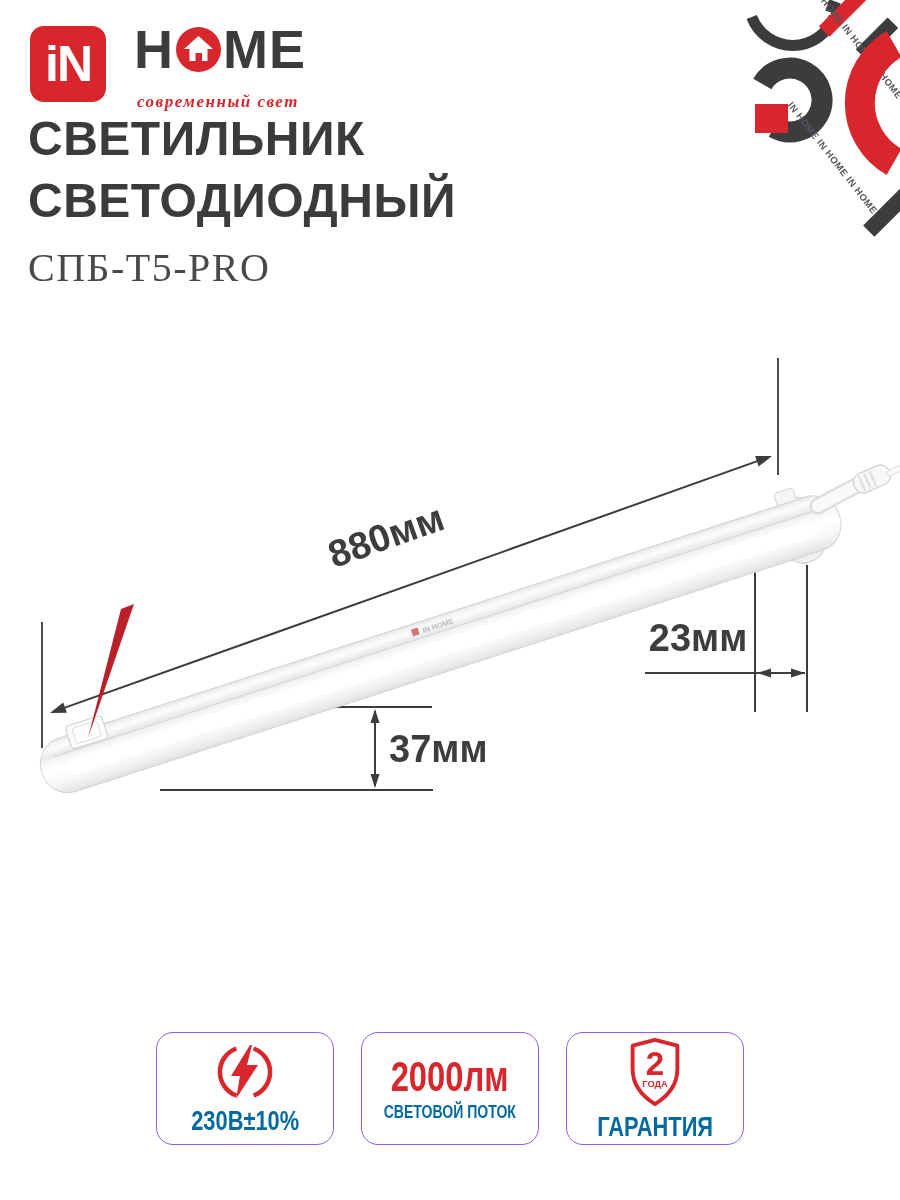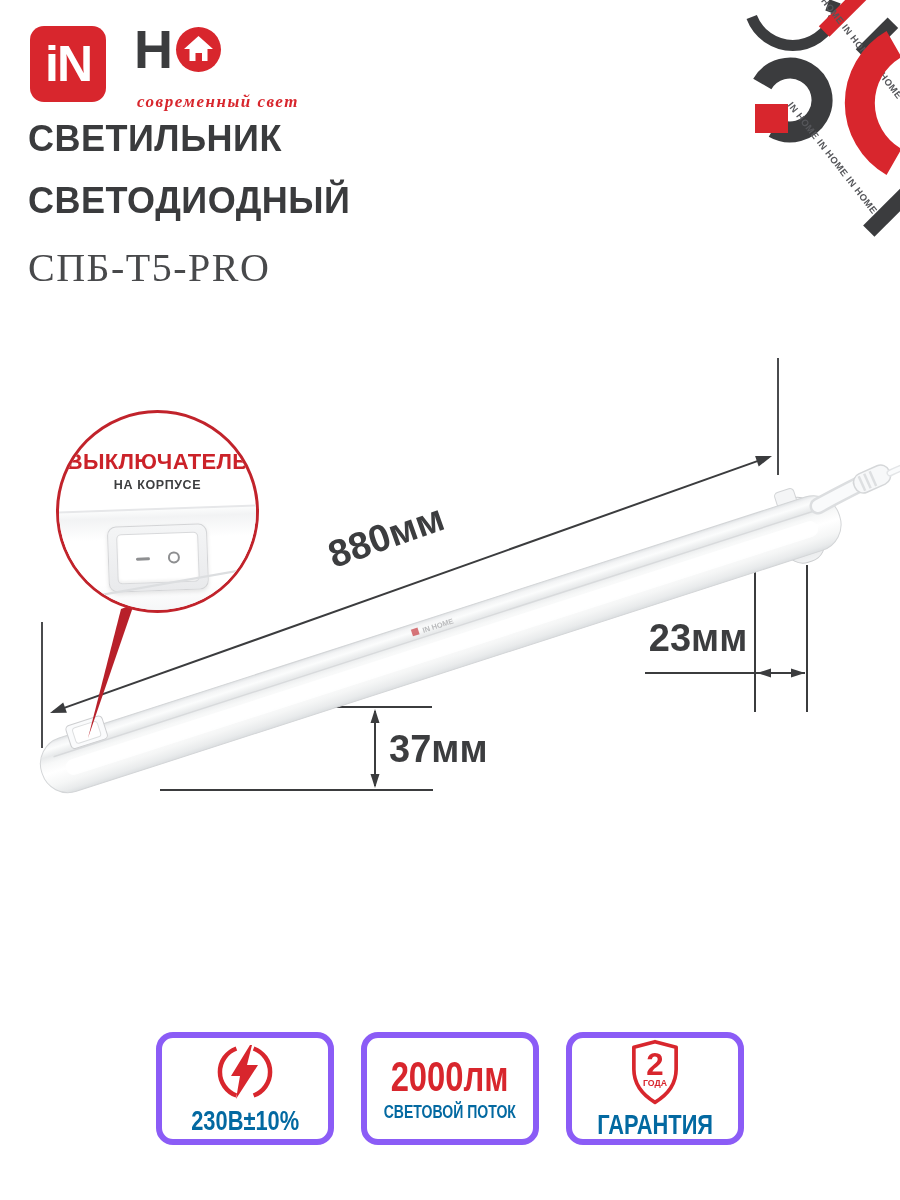--- a/index.html
+++ b/index.html
@@ -15,21 +15,21 @@
   .logo-square span{font-size:50px;font-weight:800;color:#fff;letter-spacing:-2px;text-align:center;}
   .logo-home{position:absolute;left:134px;top:20px;height:58px;display:flex;align-items:center;}
   .logo-home .ltr{font-size:54px;font-weight:700;color:#3b3c3e;letter-spacing:1px;line-height:58px;}
   .logo-o{width:45px;height:45px;border-radius:50%;background:#d8262d;margin:0 2px;display:flex;align-items:center;justify-content:center;}
   .logo-tagline{
     position:absolute;left:137px;top:74px;width:170px;white-space:nowrap;
     font-family:"Liberation Serif","DejaVu Serif",serif;font-style:italic;
     font-size:17px;font-weight:700;color:#d8262d;letter-spacing:1.5px;margin-top:18px;
   }
   
-  .title{position:absolute;left:28px;top:108px;font-size:36px;font-weight:800;line-height:62px;letter-spacing:.5px;color:#3a3b3d;}
+  .title{position:absolute;left:28px;top:108px;font-size:48px;font-weight:800;line-height:62px;letter-spacing:.5px;color:#3a3b3d;}
   .model{position:absolute;left:28px;top:244px;font-size:40px;font-weight:400;letter-spacing:1.5px;color:#48494b;font-family:Liberation Serif, serif;}
   
   .decor{position:absolute;right:0;top:0;width:200px;height:250px;overflow:hidden;}
   
   .illustration{position:absolute;left:0;top:340px;width:900px;height:560px;}
   
   .callout{
     position:absolute;left:56px;top:410px;width:203px;height:203px;box-sizing:border-box;
     background:#fff;border:3px solid #c1232b;border-radius:50%;overflow:hidden;z-index:5;text-align:center;
   }
@@ -49,21 +49,21 @@
     position:absolute;left:8px;top:7px;right:8px;bottom:7px;background:#ffffff;
     border:1px solid #d8d9db;border-radius:5px;display:flex;align-items:center;justify-content:space-evenly;
     box-shadow:inset 0 -2px 3px rgba(0,0,0,.06);
   }
   .mark-dash{width:14px;height:3px;background:#8e8f91;border-radius:2px;}
   .mark-ring{width:12px;height:12px;border:2.5px solid #8e8f91;border-radius:50%;box-sizing:border-box;}
   .co-edge{position:absolute;left:-10px;right:-10px;bottom:24px;height:2px;background:#dcdee0;transform:rotate(-10deg);}
   
   .badges{position:absolute;left:0;top:1032px;width:900px;display:flex;justify-content:center;gap:27px;}
   .badge{
-    width:178px;height:113px;box-sizing:border-box;border:6px solid #8b5cf6;border-radius:17px;
+    width:178px;height:113px;box-sizing:border-box;border:1px solid #8b5cf6;border-radius:17px;
     background:#fff;display:flex;flex-direction:column;align-items:center;justify-content:center;
   }
   .cond{display:inline-block;transform:scaleX(.78);transform-origin:center;white-space:nowrap;}
   .badge-label{font-size:28px;font-weight:700;color:#0369a1;margin-top:5px;line-height:1;}
   .badge-value{font-size:42px;font-weight:800;color:#d8262d;line-height:1;}
   .badge-label-sm{font-size:18px;}
 </style>
 </head>
 <body>
 
@@ -73,20 +73,21 @@
     <span>iN</span>
   </div>
   <div class="logo-home">
     <span class="ltr">H</span>
     <span class="logo-o">
       <svg width="45" height="45" viewBox="0 0 45 45">
         <path d="M22.5 9 L37 22 H31.5 V34 H13.5 V22 H8 Z" fill="#ffffff"></path>
         <rect x="19.5" y="26" width="6.5" height="8" fill="#d8262d"></rect>
       </svg>
     </span>
+    <span class="ltr">ME</span>
   </div>
   <div class="logo-tagline">современный свет</div>
 
   <div class="decor">
     <svg width="200" height="250" viewBox="0 0 200 250">
       <g>
         <path d="M51.7,17 A44,44 0 0 0 134,17" fill="none" stroke="#3b3c3e" stroke-width="11"></path>
         <rect x="127" y="1" width="12" height="12" fill="#3b3c3e" transform="rotate(20 133 7)"></rect>
       </g>
       <rect x="138" y="-18" width="15" height="58" fill="#d8262d" transform="rotate(45 145 10)"></rect>
@@ -182,33 +183,20 @@
         <line x1="867" y1="131" x2="867" y2="147" stroke="#dddfe1" stroke-width="2.5"></line>
         <line x1="873" y1="131" x2="873" y2="147" stroke="#dddfe1" stroke-width="2.5"></line>
       </g>
       <path d="M890,133 C896,130 901,128 906,126" fill="none" stroke="#e3e5e7" stroke-width="7" stroke-linecap="round"></path>
       <path d="M890,133 C896,130 901,128 906,126" fill="none" stroke="#fafbfc" stroke-width="4" stroke-linecap="round"></path>
     </g>
 
     <polygon points="121,269 134,264 88,398" fill="#b8202a"></polygon>
   </svg>
 
-  <div class="callout">
-    <div class="co-title">ВЫКЛЮЧАТЕЛЬ</div>
-    <div class="co-sub">НА КОРПУСЕ</div>
-    <div class="co-band">
-      <div class="co-switch">
-        <div class="co-rocker">
-          <span class="mark-dash"></span>
-          <span class="mark-ring"></span>
-        </div>
-      </div>
-    </div>
-    <div class="co-edge"></div>
-  </div>
 
   <div class="badges">
 
     <div class="badge">
       <svg width="66" height="60" viewBox="0 0 66 60">
         <path d="M24.4,6.5 A25,25 0 0 0 24.4,53.5" fill="none" stroke="#d8262d" stroke-width="4.5"></path>
         <path d="M41.6,53.5 A25,25 0 0 0 41.6,6.5" fill="none" stroke="#d8262d" stroke-width="4.5"></path>
         <polygon points="38,3 19,34 28,34 24,57 46,23 35,23 40,3" fill="#d8262d"></polygon>
       </svg>
       <div class="badge-label">

